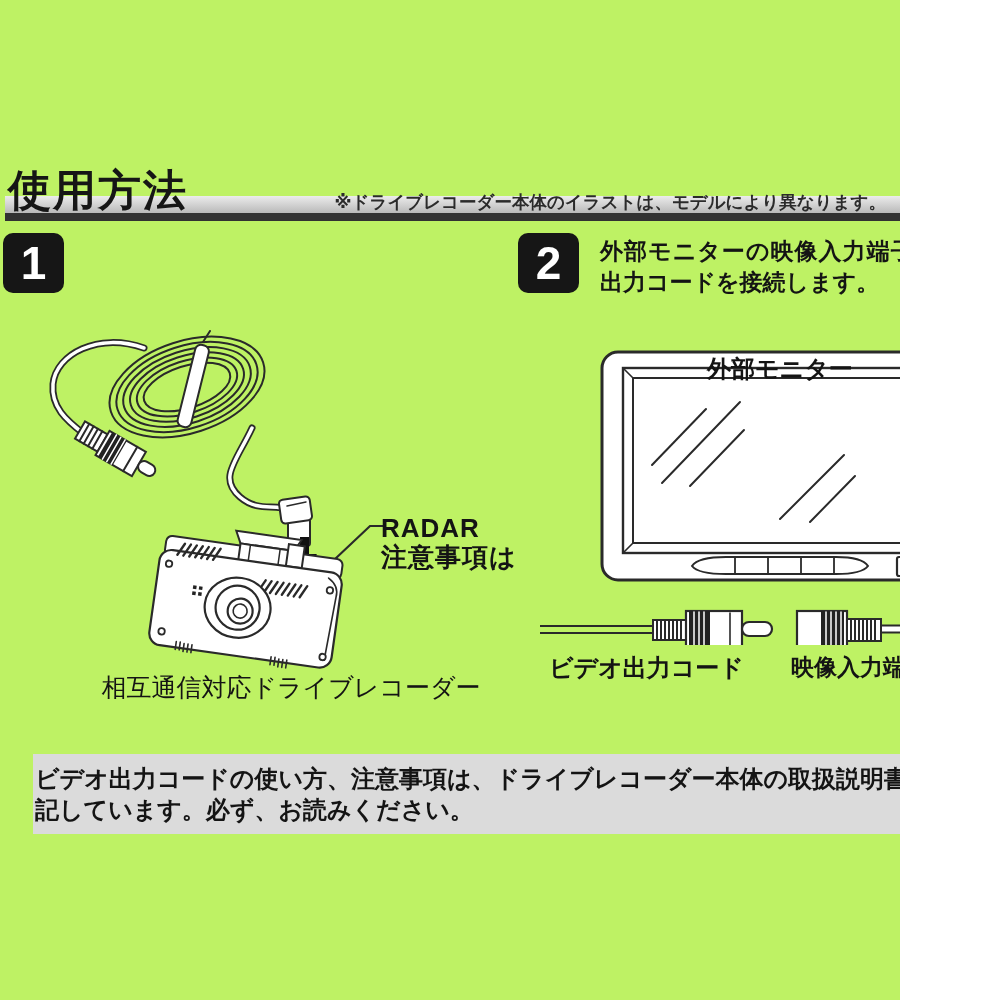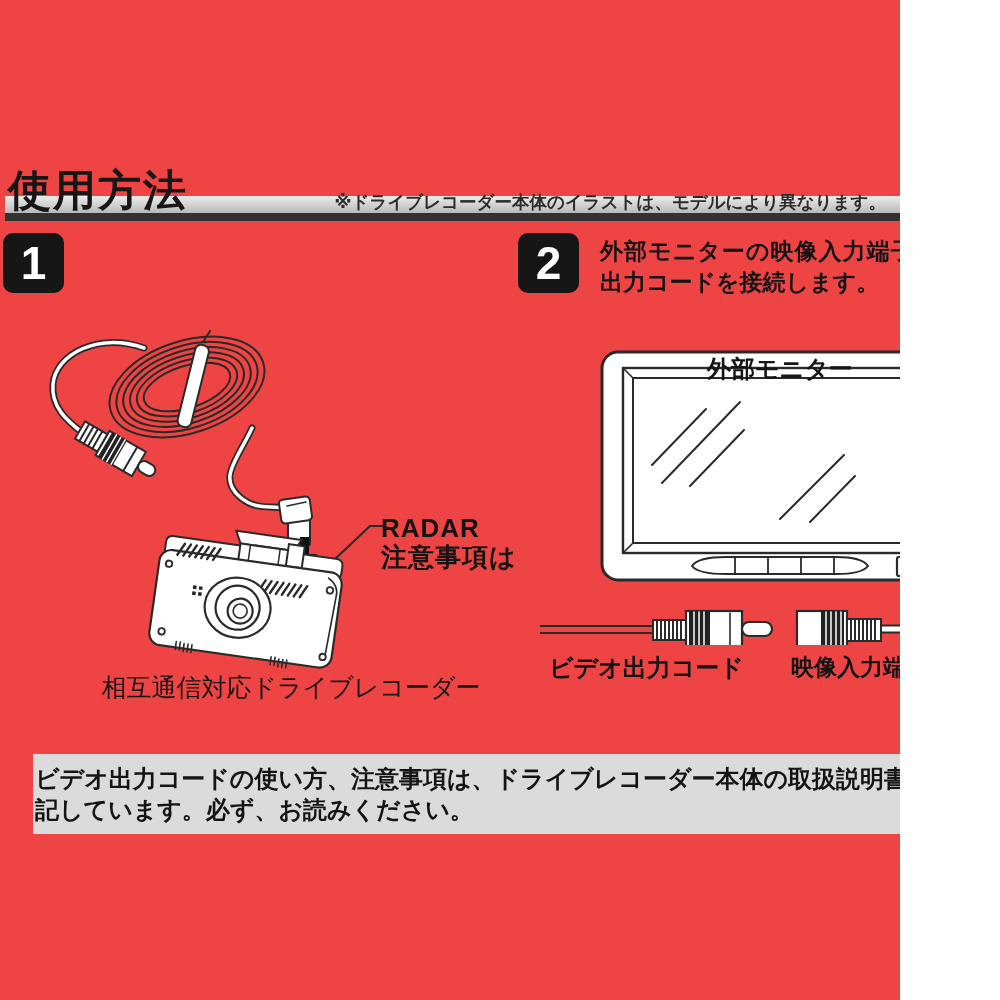--- a/index.html
+++ b/index.html
@@ -1,18 +1,18 @@
 <!DOCTYPE html>
 <html><head>
 <meta charset="utf-8">
 <style>
   * { margin:0; padding:0; box-sizing:border-box; }
   html,body { width:1000px; height:1000px; background:#ffffff;
     font-family:"Liberation Sans","DejaVu Sans",sans-serif; color:#111; }
-  .page { position:relative; width:900px; height:1000px; background:#ef4444; overflow:hidden; }
+  .page { position:relative; width:900px; height:1000px; background:#bef264; overflow:hidden; }
 
   
   .header-bar  { position:absolute; left:5px; top:196px; width:985px; height:17px;
                  background:linear-gradient(#ececec,#b9b9b9); }
   .header-rule { position:absolute; left:5px; top:213px; width:985px; height:8px; background:#323232; }
   .page-title  { position:absolute; left:8px; top:167px; font-size:43px; font-weight:bold;
                  letter-spacing:2px; color:#161616; line-height:1.1; }
   .header-note { position:absolute; right:14px; top:190px; font-size:17.5px; font-weight:600; color:#2b2b2b; }
 
   

